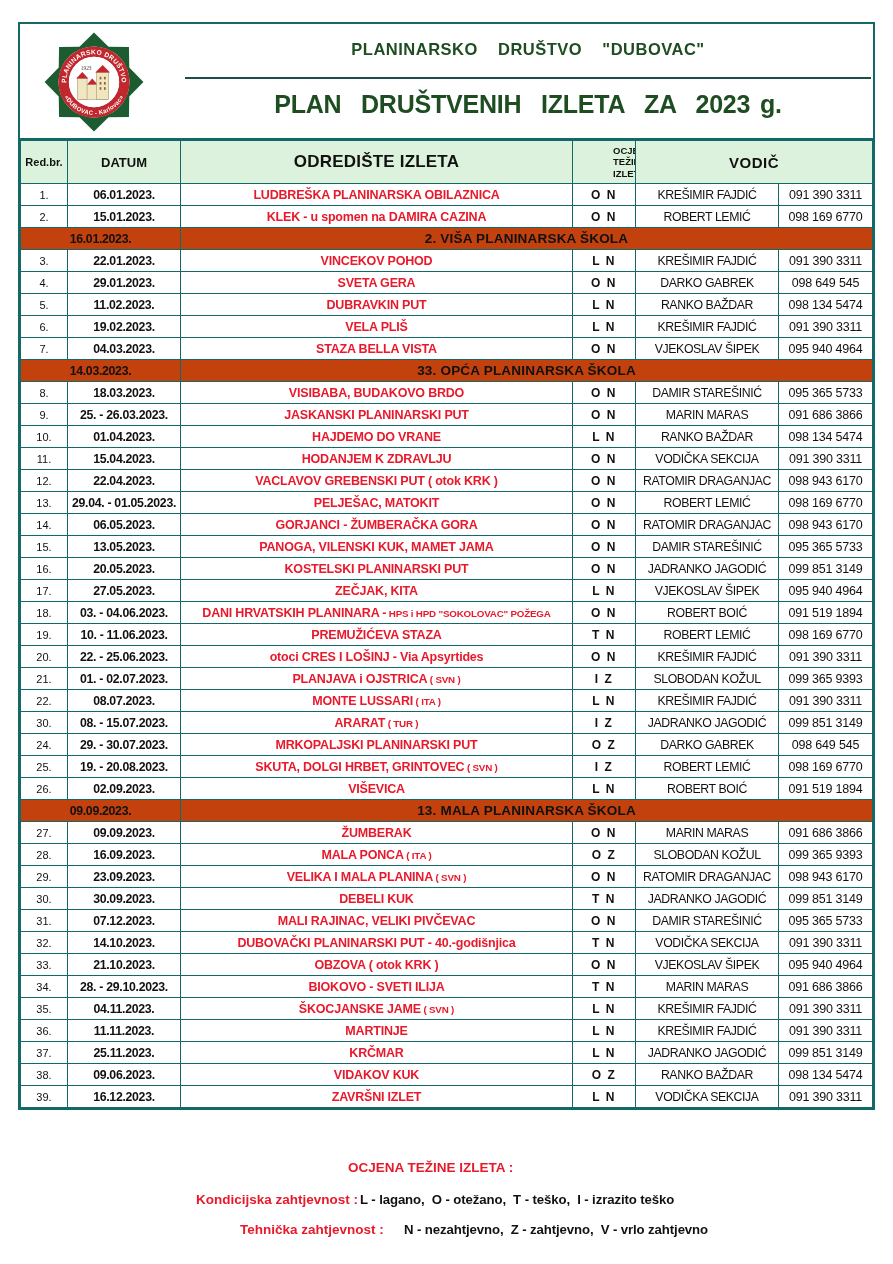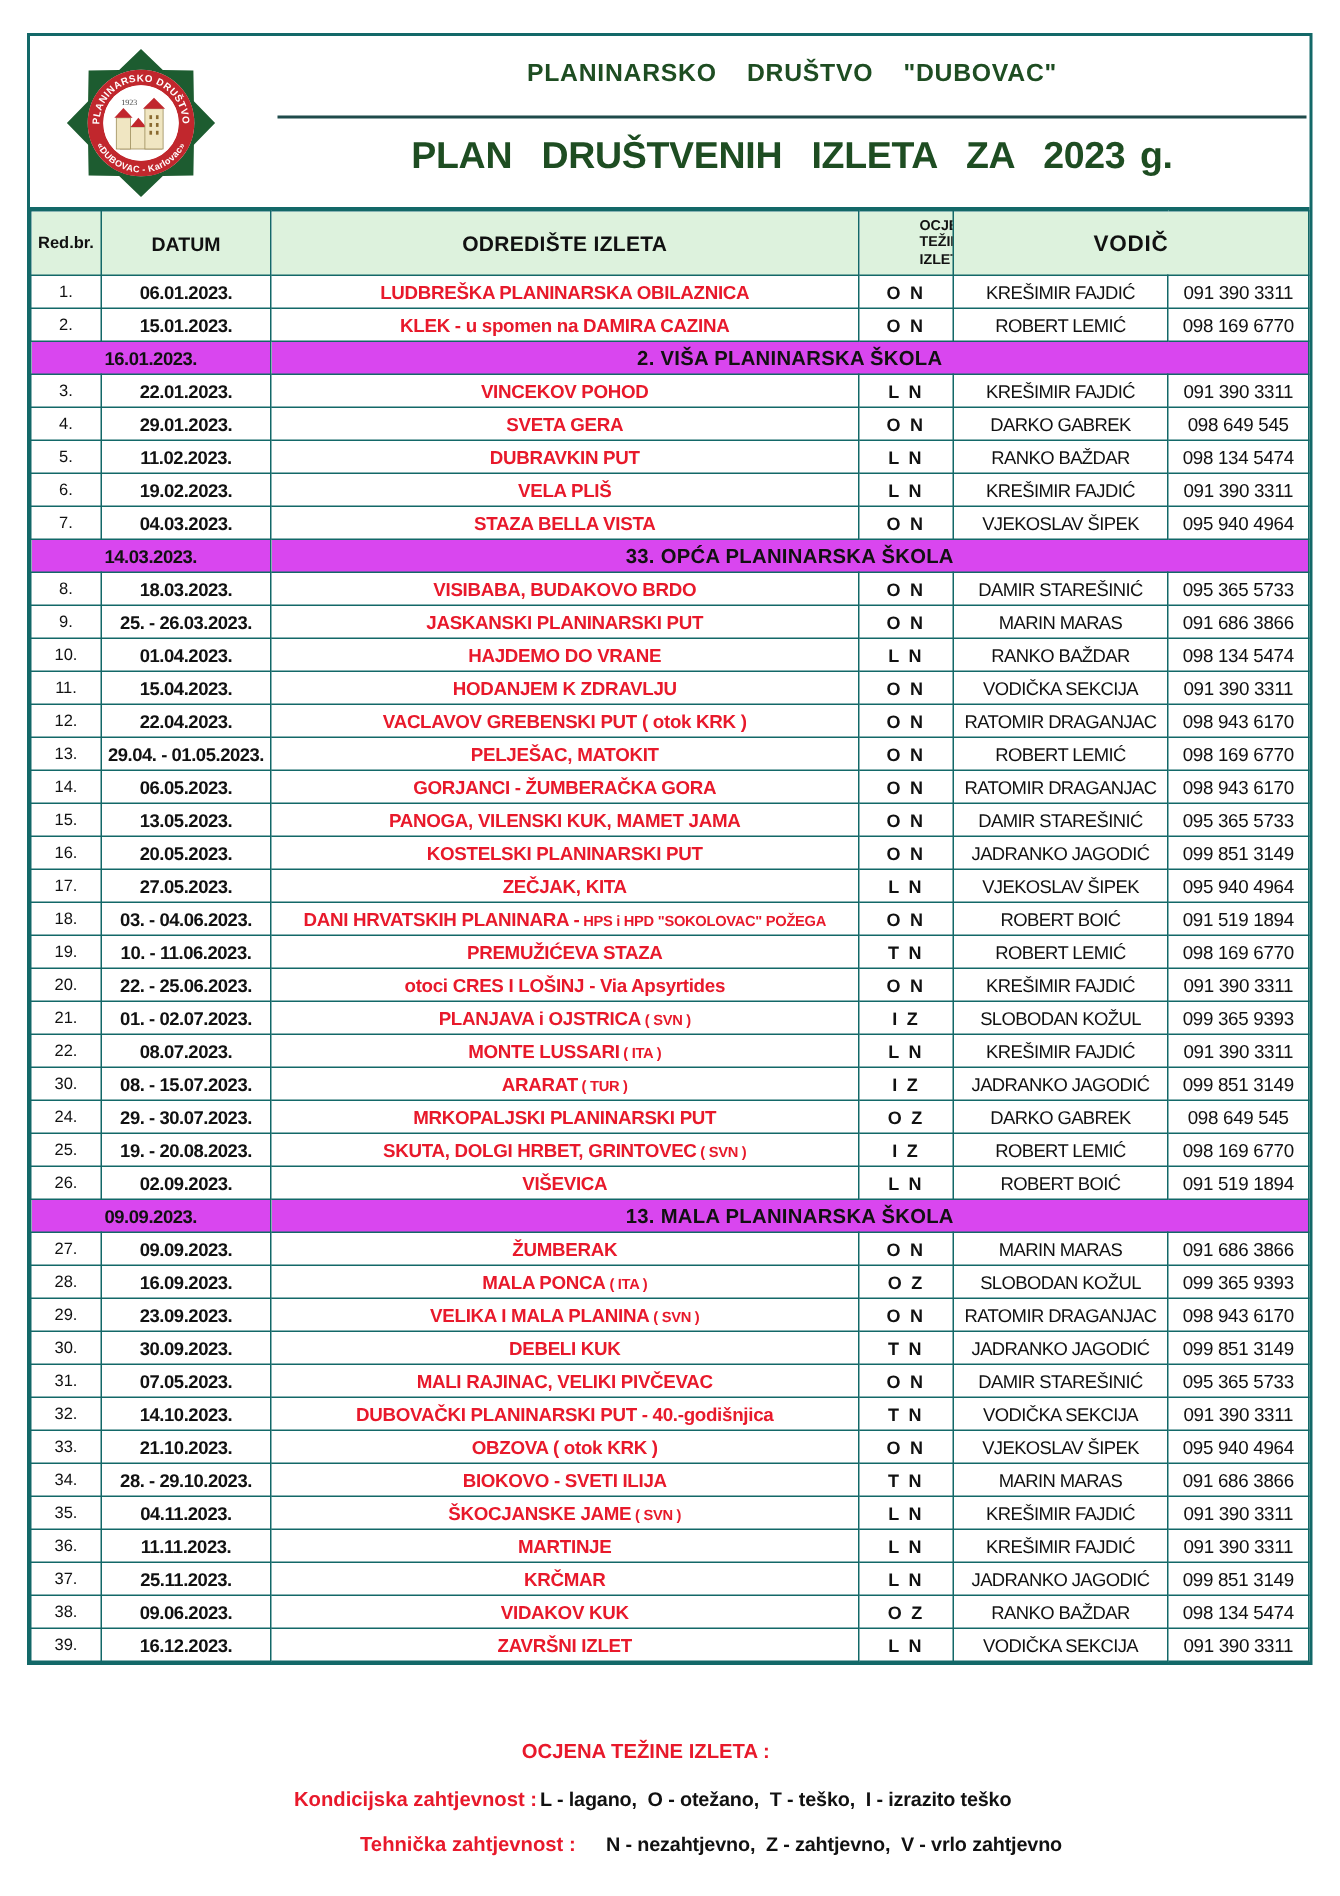--- a/index.html
+++ b/index.html
@@ -14,33 +14,33 @@
   .club-name{font-size:16.5px;font-weight:bold;color:#1e4d22;letter-spacing:.5px;word-spacing:5px;white-space:pre;}
   .rule{height:2px;background:#1f4b4b;margin-top:18px;}
   .plan-title{font-size:25px;font-weight:bold;color:#1e4d22;margin-top:11px;letter-spacing:-.2px;word-spacing:3px;white-space:pre;}
   
   table{width:100%;border-collapse:collapse;table-layout:fixed;}
   th,td{border:1.5px solid #136868;text-align:center;vertical-align:middle;
         padding:0;overflow:hidden;white-space:nowrap;}
   thead th{background:#ddf2dd;height:42px;color:#111;}
   th.h-redbr{font-size:11px;}
   th.h-datum{font-size:13px;}
-  th.h-odr{font-size:14px;letter-spacing:.2px;}
+  th.h-odr{font-size:17px;letter-spacing:.2px;}
   th.h-ocj{font-size:9.5px;line-height:1.2;padding-left:40px;}
   th.h-ocj span{display:block;}
   th.h-vodic{font-size:15px;letter-spacing:.5px;}
   tbody td{height:21px;}
   td.num{font-size:11px;}
   td.date{font-weight:bold;font-size:12.3px;letter-spacing:-.3px;margin-top:48px;}
   td.dest{color:#e8192b;font-weight:bold;font-size:12.5px;letter-spacing:-.2px;}
   td.dest .dest-small{font-size:9.8px;}
   td.grade{font-weight:bold;font-size:12px;letter-spacing:1.5px;}
   td.guide{font-size:12.3px;letter-spacing:-.4px;}
   td.phone{font-size:12.5px;letter-spacing:-.2px;}
-  tr.section td{background:#d946ef;font-weight:bold;}
+  tr.section td{background:#c2410c;font-weight:bold;}
   td.sec-date{font-size:12.3px;letter-spacing:-.3px;}
   td.sec-title{font-size:13.5px;letter-spacing:.2px;}
   
   .legend{position:absolute;left:0;top:1156px;width:893px;height:100px;}
   .legend-title{position:absolute;top:4px;width:100%;box-sizing:border-box;padding-right:32px;
                 text-align:center;color:#e8192b;font-weight:bold;font-size:13.5px;}
   .legend-row{position:absolute;width:100%;height:20px;}
   .legend-row.r1{top:36px;}
   .legend-row.r2{top:66px;margin-left:44px;}
   .legend-row .lab{position:absolute;left:196px;color:#e8192b;font-weight:bold;font-size:13.5px;}
@@ -361,21 +361,21 @@
           <tr>
             <td class="num">30.</td>
             <td class="date">30.09.2023.</td>
             <td class="dest"><span class="dest-main">DEBELI KUK</span></td>
             <td class="grade">T N</td>
             <td class="guide">JADRANKO JAGODIĆ</td>
             <td class="phone">099 851 3149</td>
           </tr>
           <tr>
             <td class="num">31.</td>
-            <td class="date">07.05.2023.</td>
+            <td class="date">07.12.2023.</td>
             <td class="dest"><span class="dest-main">MALI RAJINAC, VELIKI PIVČEVAC</span></td>
             <td class="grade">O N</td>
             <td class="guide">DAMIR STAREŠINIĆ</td>
             <td class="phone">095 365 5733</td>
           </tr>
           <tr>
             <td class="num">32.</td>
             <td class="date">14.10.2023.</td>
             <td class="dest"><span class="dest-main">DUBOVAČKI PLANINARSKI PUT - 40.-godišnjica</span></td>
             <td class="grade">T N</td>

